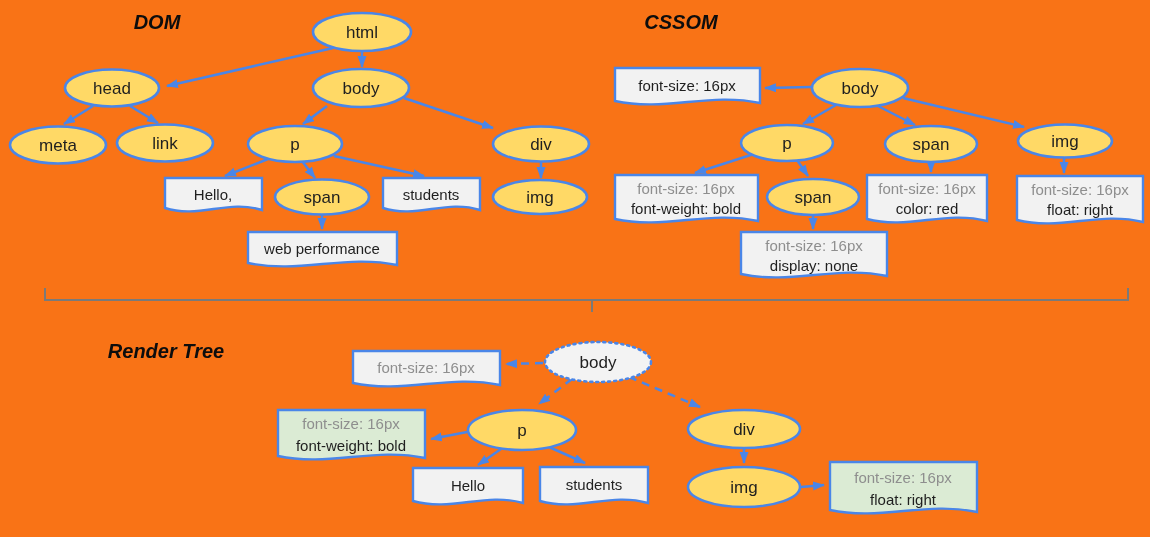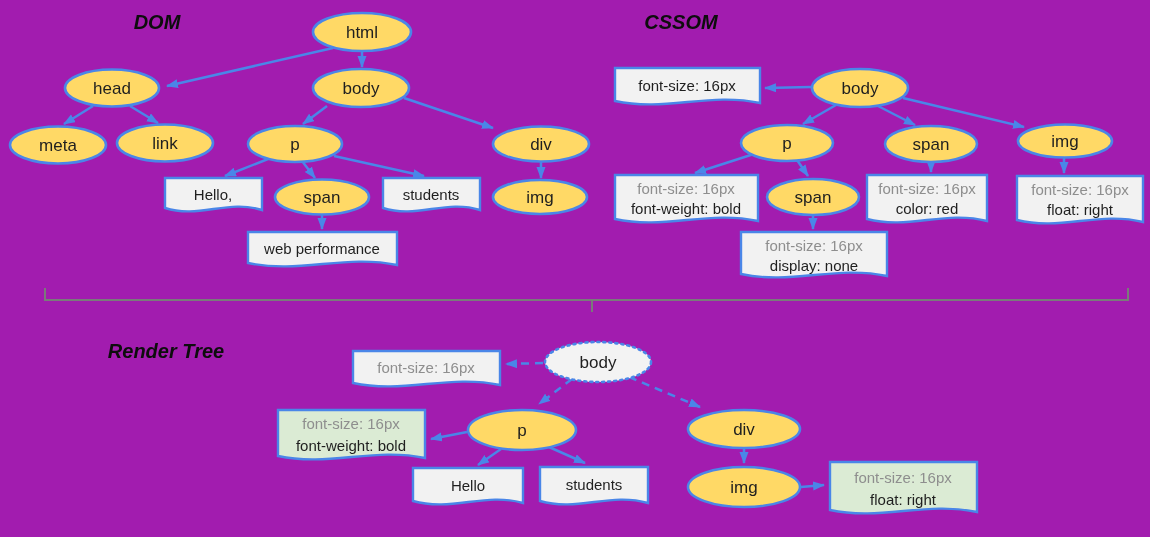--- a/index.html
+++ b/index.html
@@ -1,16 +1,16 @@
 <!DOCTYPE html>
 <html><head>
 <meta charset="utf-8">
 <style>
   html,body{margin:0;padding:0;background:#ffffff;}
-  .stage{position:relative;width:1150px;height:537px;background:#a21caf;overflow:hidden;}
+  .stage{position:relative;width:1150px;height:537px;background:#f97316;overflow:hidden;}
   svg{display:block;}
   text{font-family:"Liberation Sans","DejaVu Sans",sans-serif;}
   .node{stroke:#4A86E8;stroke-width:2.6;}
   .node.dotted{stroke-dasharray:2 4;stroke-linecap:round;}
   .box{stroke:#4A86E8;stroke-width:2.4;}
   .arrow{stroke:#4A86E8;stroke-width:2.5;fill:none;marker-end:url(#ah);}
   .arrow.dashed{stroke-dasharray:8 6;}
   .nlabel{font-size:17px;fill:#1f1f1f;text-anchor:middle;}
   .btext{font-size:15px;fill:#1f1f1f;text-anchor:middle;}
   .btext.gray{fill:#8E8E8E;}

